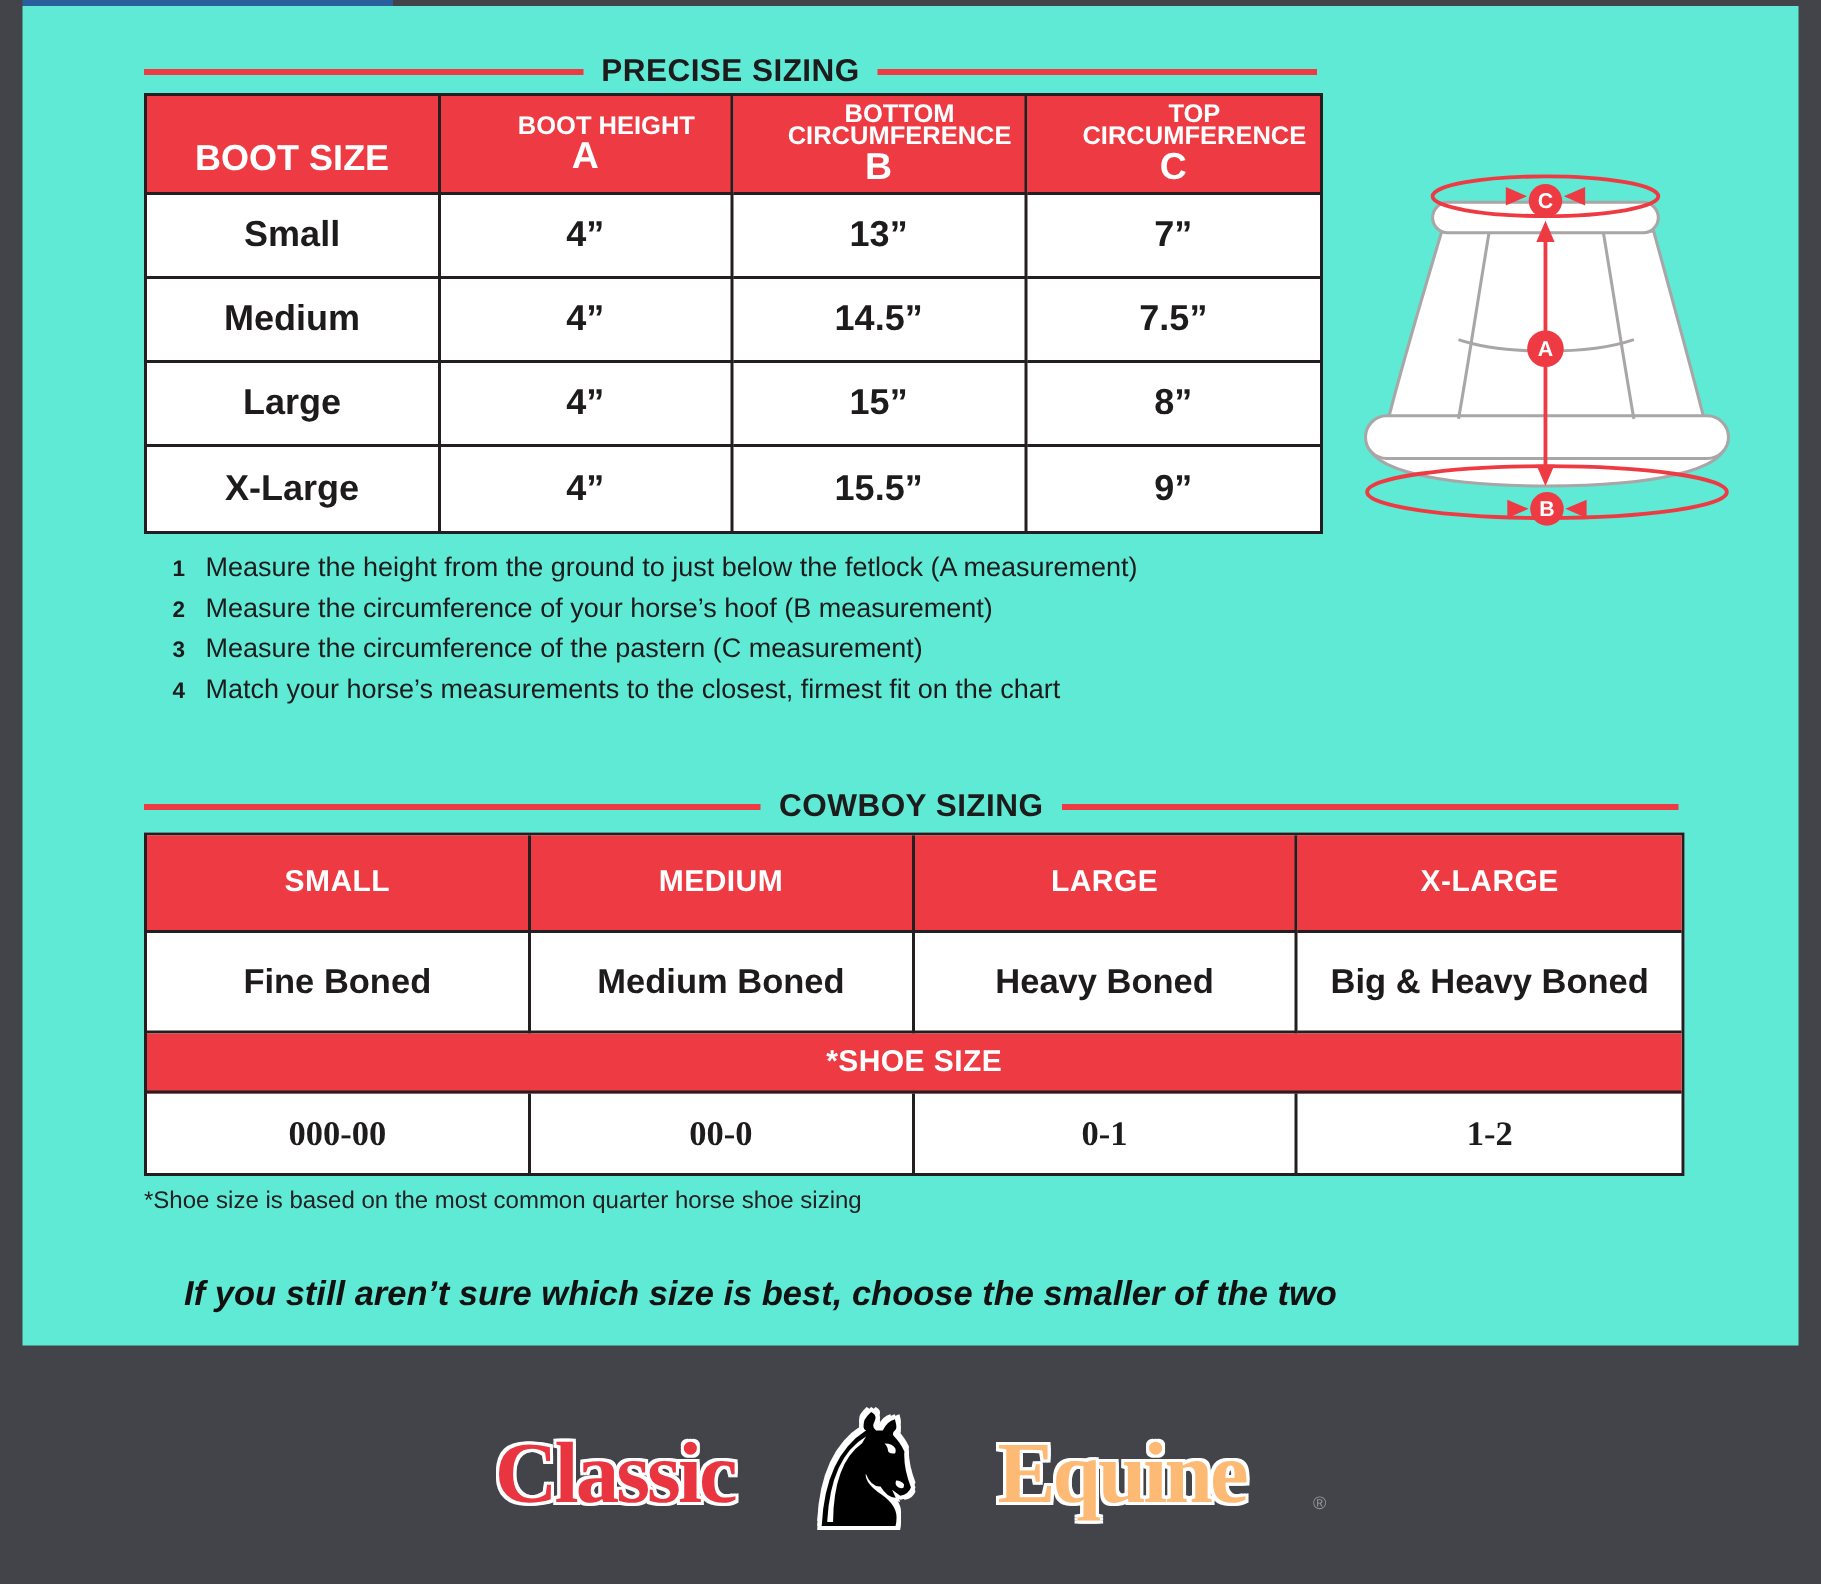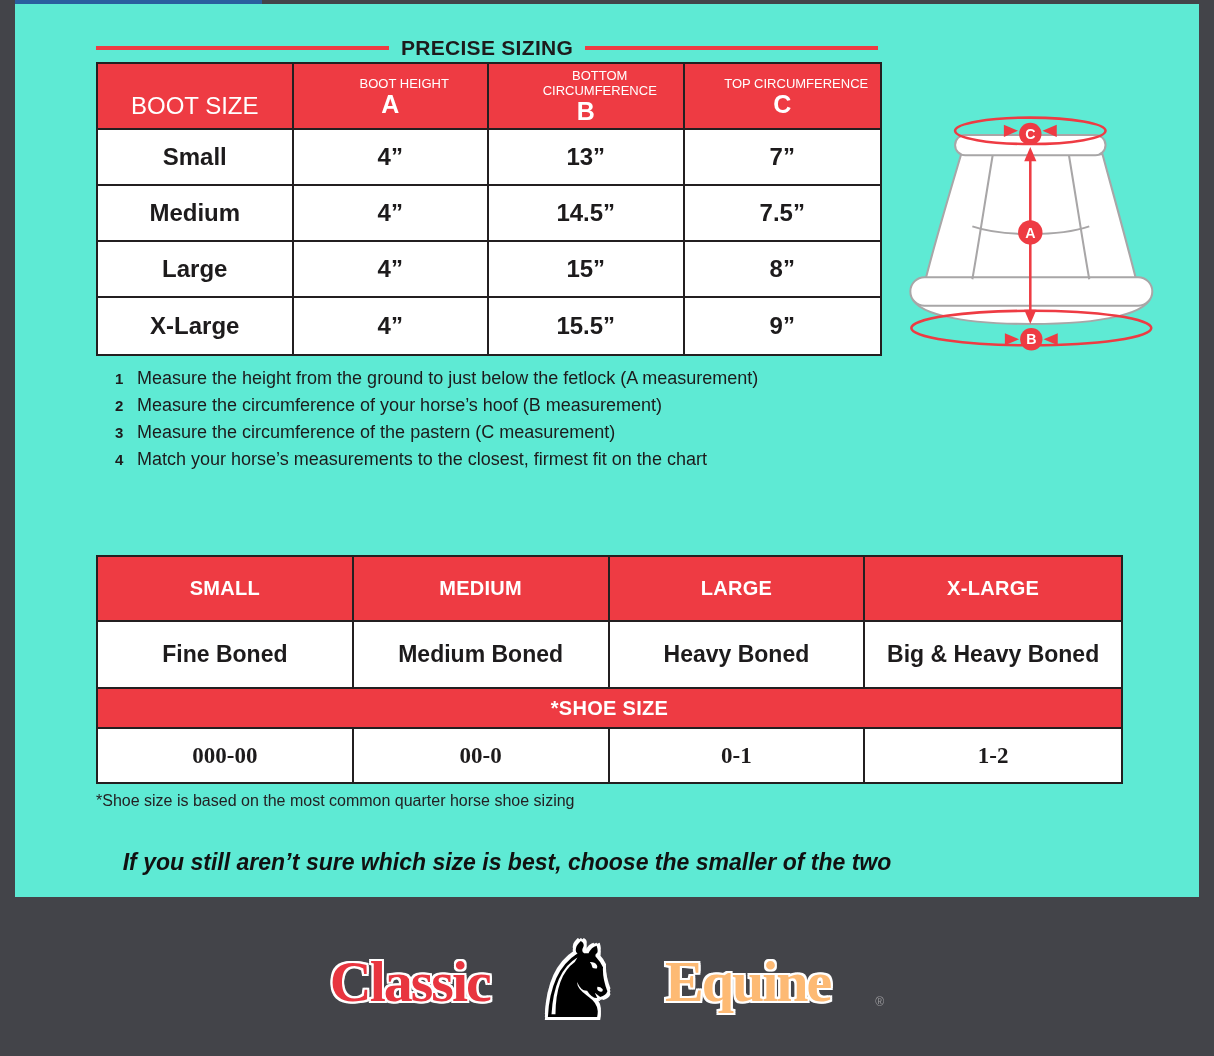--- a/index.html
+++ b/index.html
@@ -20,23 +20,23 @@
   .title-cowboy{left:81px;top:523px;width:1023px;height:22px;}
 
   
   .grid{position:absolute;display:grid;border:2px solid #231f20;background:#fff;}
   .cell{border-right:2px solid #231f20;border-bottom:2px solid #231f20;display:flex;flex-direction:column;align-items:center;justify-content:center;text-align:center;}
   .cell.last-col{border-right:none;}
   .cell.last-row{border-bottom:none;}
   .red{background:#ee3b43;color:#ffffff;}
 
   .ptable{left:81px;top:58px;width:782px;grid-template-columns:repeat(4,1fr);grid-template-rows:66px 56px 56px 56px 56px;}
-  .ptable .hlabel{font-size:13px;font-weight:400;line-height:15px;max-width:150px;padding-left:28px;}
+  .ptable .hlabel{font-size:17px;font-weight:700;line-height:15px;max-width:150px;padding-left:28px;}
   .ptable .hsub{font-size:25px;font-weight:700;line-height:26px;}
-  .ptable .hbig{font-size:24px;font-weight:400;margin-top:20px;}
+  .ptable .hbig{font-size:24px;font-weight:700;margin-top:20px;}
   .ptable .d{font-size:24px;font-weight:700;color:#1d1b1c;}
 
   .ctable{left:81px;top:551px;width:1023px;grid-template-columns:repeat(4,1fr);grid-template-rows:65px 67px 40px 53px;}
   .ctable .h{font-size:20px;font-weight:700;letter-spacing:.3px;}
   .ctable .bone{font-size:23px;font-weight:700;color:#1d1b1c;}
   .ctable .banner{grid-column:1/-1;font-size:20px;font-weight:700;letter-spacing:.3px;}
   .ctable .num{font-size:23px;font-weight:700;color:#1d1b1c;font-family:Liberation Serif, serif;}
 
   
   .instructions{position:absolute;left:100px;top:364px;}
@@ -159,20 +159,25 @@
     <div class="instr-line">
       <span class="n">3</span>
       <span>Measure the circumference of the pastern (C measurement)</span>
     </div>
     <div class="instr-line">
       <span class="n">4</span>
       <span>Match your horse’s measurements to the closest, firmest fit on the chart</span>
     </div>
   </div>
 
+  <div class="sec-title title-cowboy">
+    <div class="rule"></div>
+    <div class="t">COWBOY SIZING</div>
+    <div class="rule"></div>
+  </div>
 
   <div class="grid ctable">
     <div class="cell red h">SMALL</div>
     <div class="cell red h">MEDIUM</div>
     <div class="cell red h">LARGE</div>
     <div class="cell red h last-col">X-LARGE</div>
 
     <div class="cell bone">Fine Boned</div>
     <div class="cell bone">Medium Boned</div>
     <div class="cell bone">Heavy Boned</div>

